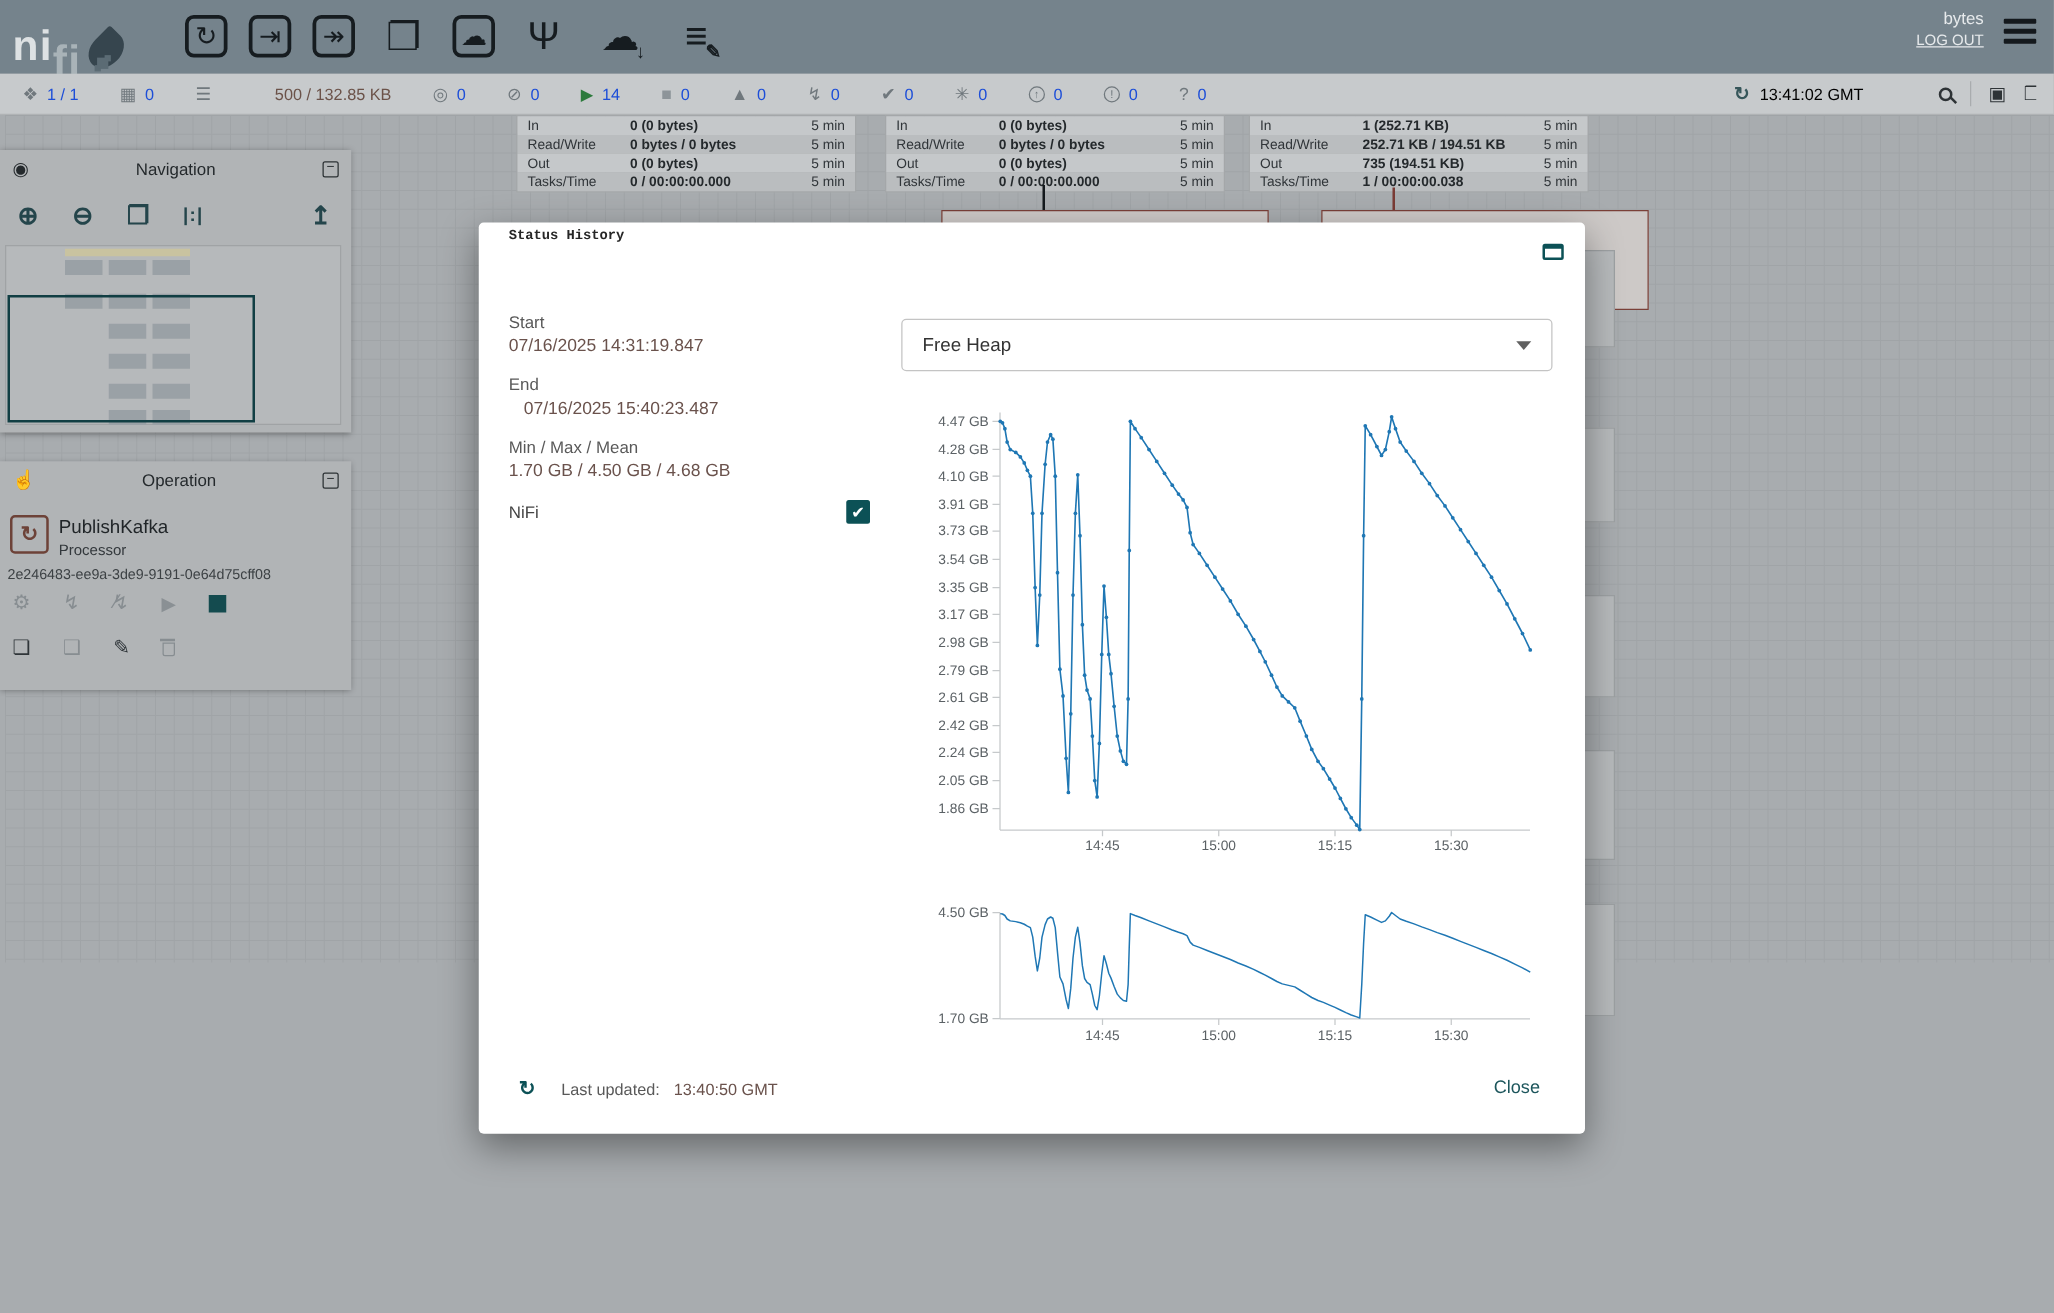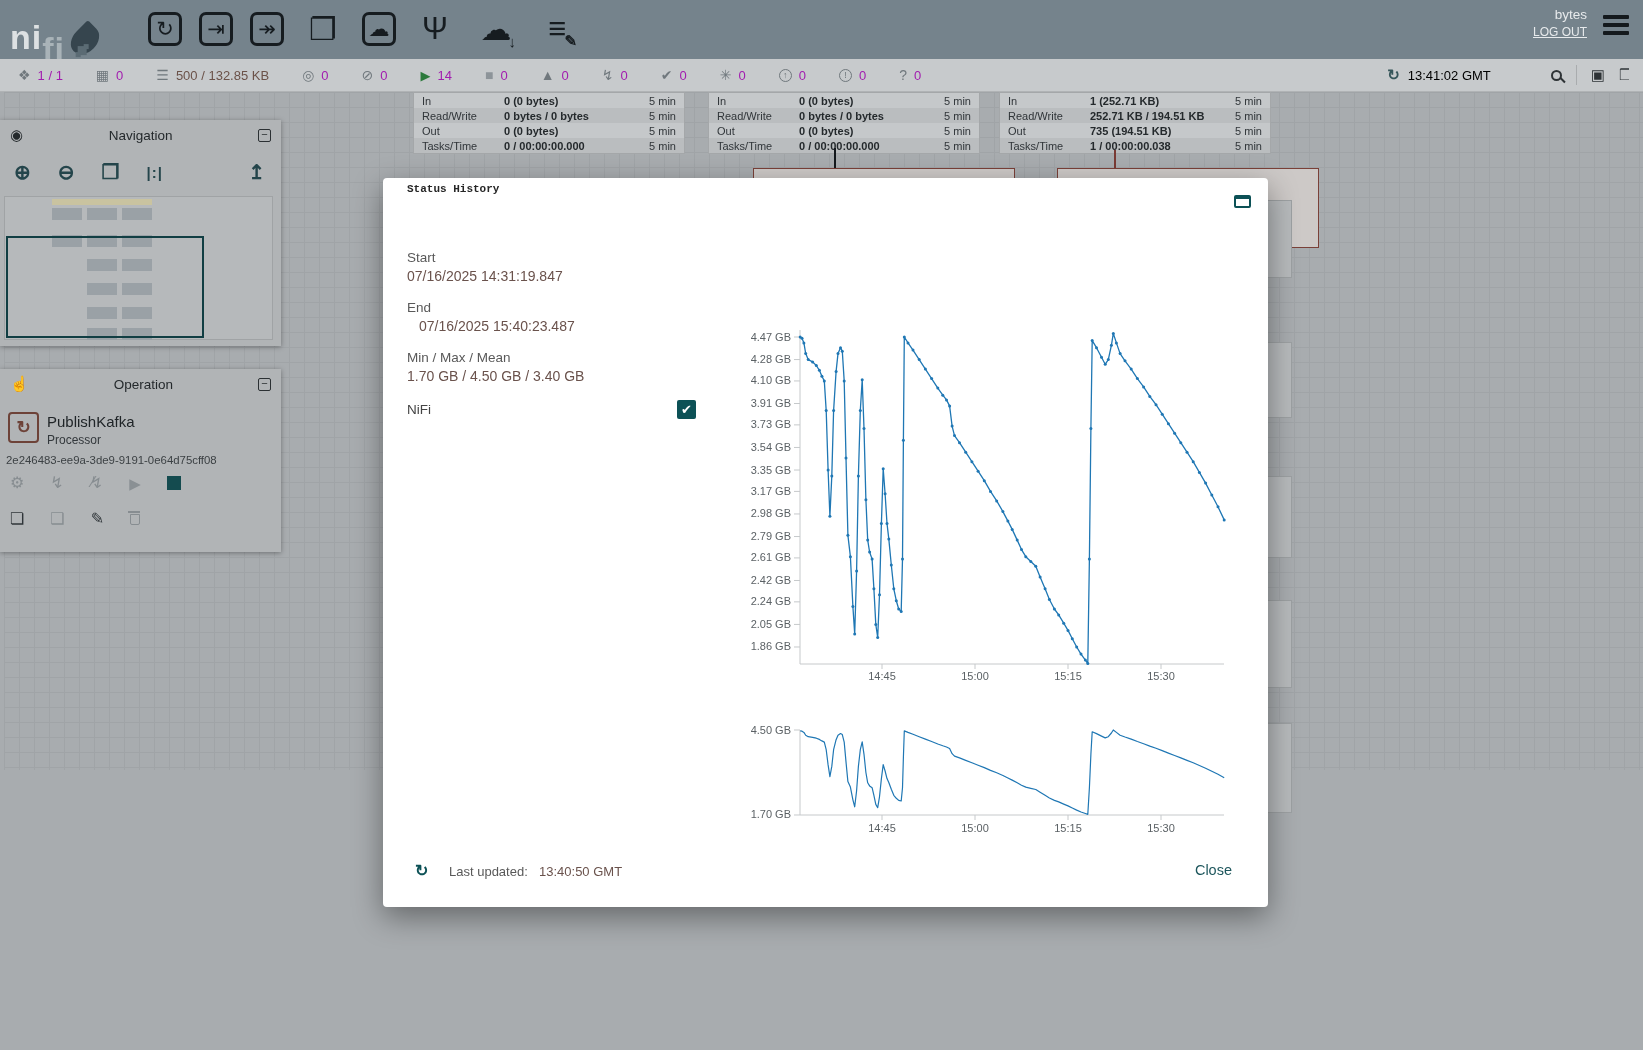--- a/index.html
+++ b/index.html
@@ -29,22 +29,22 @@
 
   
   .statusbar { position:absolute; left:0; top:59px; width:1643px; height:33px; background:#c7cacc;
     border-bottom:1px solid #b0b3b5; display:flex; align-items:center; padding:0 14px 0 18px; }
   .sb-item { display:flex; align-items:center; gap:7px; margin-right:33px; }
   .sb-ico { font-size:14px; color:#70787d; line-height:1; }
   .sb-ico.green { color:#2c7a3c; font-size:13px; }
   .sb-ico.sq { color:#8d9499; }
   .sb-ico.circled { width:13px; height:13px; border:1.4px solid #70787d; border-radius:50%;
     font-size:9px; display:flex; align-items:center; justify-content:center; color:#70787d; }
-  .sb-count { font-size:13px; color:#a21caf; }
-  .sb-count.brown { color:#6b5249; }
+  .sb-count { font-size:13px; color:#1d4ed8; }
+  .sb-count.brown { color:#6b5249;margin-left:44px; }
   .sb-time { margin-left:auto; display:flex; align-items:center; gap:8px; }
   .sb-refresh { font-size:15px; color:#36565a; font-weight:bold; cursor:pointer; }
   .sb-timetext { font-size:13px; color:#000000; }
   .sb-right { display:flex; align-items:center; gap:14px; margin-left:60px; }
   .divider { width:1px; height:20px; background:#a9acae; }
   .mag { width:11px; height:11px; border:2px solid #2e3336; border-radius:50%; position:relative; cursor:pointer; }
   .mag::after { content:""; position:absolute; width:7px; height:2px; background:#2e3336;
     transform:rotate(45deg); right:-6px; bottom:-2px; }
   .sb-mini-ico { font-size:15px; color:#2e3336; cursor:pointer; }
   .half-ico { width:10px; overflow:hidden; }
@@ -358,24 +358,28 @@
 
 <div class="modal">
   <div class="m-title">Status History</div>
   <div class="m-max"></div>
 
   <div class="m-label" style="top:72px;">Start</div>
   <div class="m-value" style="top:90px;">07/16/2025 14:31:19.847</div>
   <div class="m-label" style="top:122px;">End</div>
   <div class="m-value" style="top:140px;margin-left:12px;">07/16/2025 15:40:23.487</div>
   <div class="m-label" style="top:172px;">Min / Max / Mean</div>
-  <div class="m-value" style="top:190px;">1.70 GB / 4.50 GB / 3.40 GB</div>
+  <div class="m-value" style="top:190px;">1.70 GB / 4.50 GB / 4.68 GB</div>
   <div class="m-label" style="top:224px;color:#444;">NiFi</div>
   <div class="m-check">✔</div>
 
+  <div class="dropdown">
+    <span class="dd-label">Free Heap</span>
+    <span class="dd-caret"></span>
+  </div>
 
   <svg id="main-chart" style="position:absolute;left:355px;top:140px;" width="500" height="372">
       <line x1="62" y1="12" x2="62" y2="346" stroke="#c6c9cb" stroke-width="1"></line>
       <line x1="62" y1="346" x2="486" y2="346" stroke="#c6c9cb" stroke-width="1"></line>
       <line x1="56" y1="19" x2="62" y2="19" stroke="#c6c9cb"></line>
       <text x="53" y="22.5" text-anchor="end" font-size="11" fill="#5b6165">4.47 GB</text>
       <line x1="56" y1="41.56629999999994" x2="62" y2="41.56629999999994" stroke="#c6c9cb"></line>
       <text x="53" y="45.06629999999994" text-anchor="end" font-size="11" fill="#5b6165">4.28 GB</text>
       <line x1="56" y1="62.94490000000001" x2="62" y2="62.94490000000001" stroke="#c6c9cb"></line>
       <text x="53" y="66.44490000000002" text-anchor="end" font-size="11" fill="#5b6165">4.10 GB</text>

